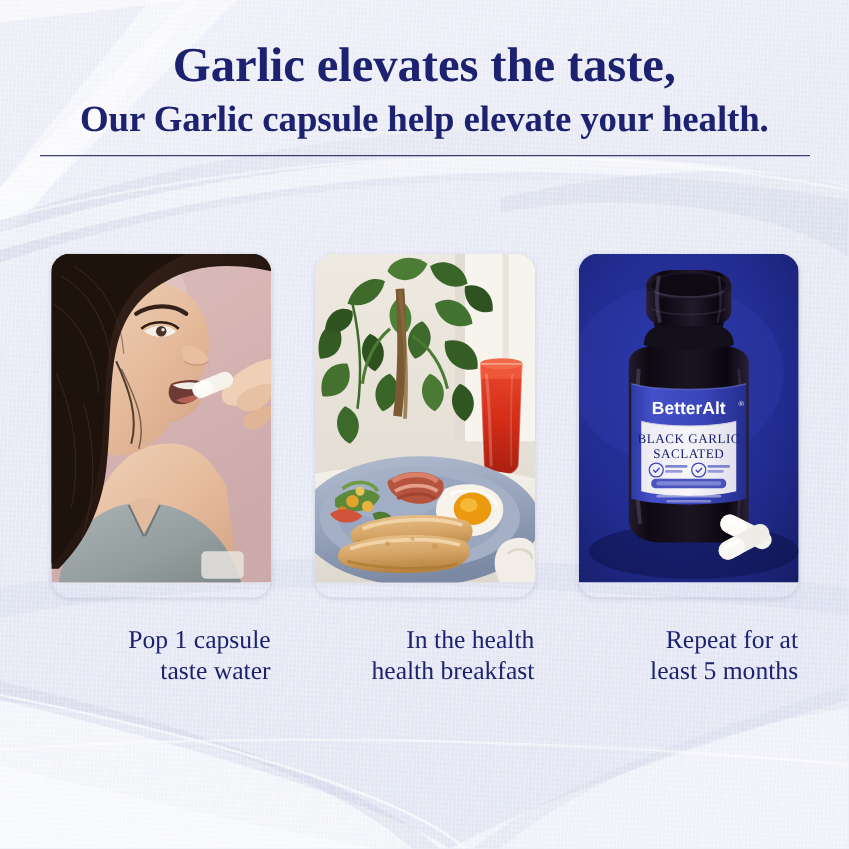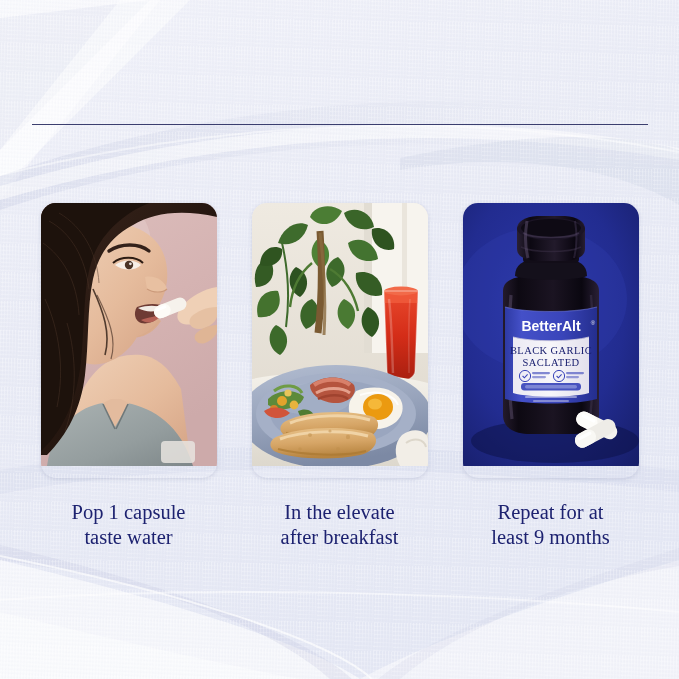--- a/index.html
+++ b/index.html
@@ -91,21 +91,21 @@
     height: 275px;
     border-radius: 15px;
     overflow: hidden;
     position: relative;
     box-shadow: 0 1px 4px rgba(80,90,140,0.18);
   }
   .photo svg { display: block; width: 176px; height: 263px; }
 
   .caption {
     margin-top: 22px;
-    text-align: center;
+    text-align: right;
     color: #1d2270;
     font-size: 20.5px;
     line-height: 25px;
   }
   .caption .ln { display: block; white-space: nowrap; }
 </style>
 </head>
 <body>
 
 <div id="page">
@@ -152,20 +152,24 @@
       <path d="M679,548 C545,590 430,636 378,679 L400,679 C460,628 560,586 679,566 Z" fill="#cdd2e6" opacity="0.24"></path>
       <path d="M0,612 C140,646 260,672 300,679 L0,679 Z" fill="#ffffff" opacity="0.45"></path>
 
       <path d="M0,600 C200,585 470,592 679,612" stroke="#ffffff" stroke-opacity="0.55" stroke-width="2" fill="none"></path>
       <path d="M0,175 C220,122 450,108 679,152" stroke="#ffffff" stroke-opacity="0.5" stroke-width="2" fill="none"></path>
       <path d="M0,556 C180,592 330,640 372,679" stroke="#ffffff" stroke-opacity="0.7" stroke-width="2" fill="none"></path>
     </svg>
     <div class="grain"></div>
   </div>
 
+  <div class="header">
+    <h1 class="headline-1">Garlic elevates the taste,</h1>
+    <h2 class="headline-2">Our Garlic capsule help elevate your health.</h2>
+  </div>
   <div class="divider"></div>
 
   <div class="steps">
 
     <div class="step">
       <div class="photo">
         <svg viewBox="0 0 176 263" aria-hidden="true">
           <defs>
             <linearGradient id="p1bg" x1="0" y1="0" x2="0.4" y2="1">
               <stop offset="0%" stop-color="#ddbfbd"></stop>
@@ -380,22 +384,22 @@
               <circle cx="48" cy="246" r="1.8"></circle>
               <circle cx="86" cy="246" r="2"></circle>
             </g>
           </g>
 
           <path d="M150,232 C160,224 176,226 176,238 L176,263 L148,263 C142,252 142,240 150,232 Z" fill="#f2eee7"></path>
           <path d="M154,240 C162,234 172,236 174,244" stroke="#ddd7cb" stroke-width="2" fill="none"></path>
         </svg>
       </div>
       <div class="caption">
-        <span class="ln">In the elevate</span>
-        <span class="ln">after breakfast</span>
+        <span class="ln">In the health</span>
+        <span class="ln">health breakfast</span>
       </div>
     </div>
 
     <div class="step">
       <div class="photo">
         <svg viewBox="0 0 176 263" aria-hidden="true">
           <defs>
             <radialGradient id="p3bg" cx="0.45" cy="0.4" r="0.85">
               <stop offset="0%" stop-color="#2b37a8"></stop>
               <stop offset="55%" stop-color="#222c90"></stop>
@@ -497,18 +501,18 @@
             <g transform="rotate(-28 132 230)">
               <rect x="110" y="223" width="44" height="15" rx="7.5" fill="#eeece7"></rect>
               <rect x="110" y="223" width="22" height="15" rx="7.5" fill="#f9f8f4"></rect>
               <rect x="114" y="226" width="15" height="3.4" rx="1.7" fill="#ffffff" opacity="0.8"></rect>
             </g>
           </g>
         </svg>
       </div>
       <div class="caption">
         <span class="ln">Repeat for at</span>
-        <span class="ln">least 9 months</span>
+        <span class="ln">least 5 months</span>
       </div>
     </div>
 
   </div>
 </div>
 
 </body></html>

